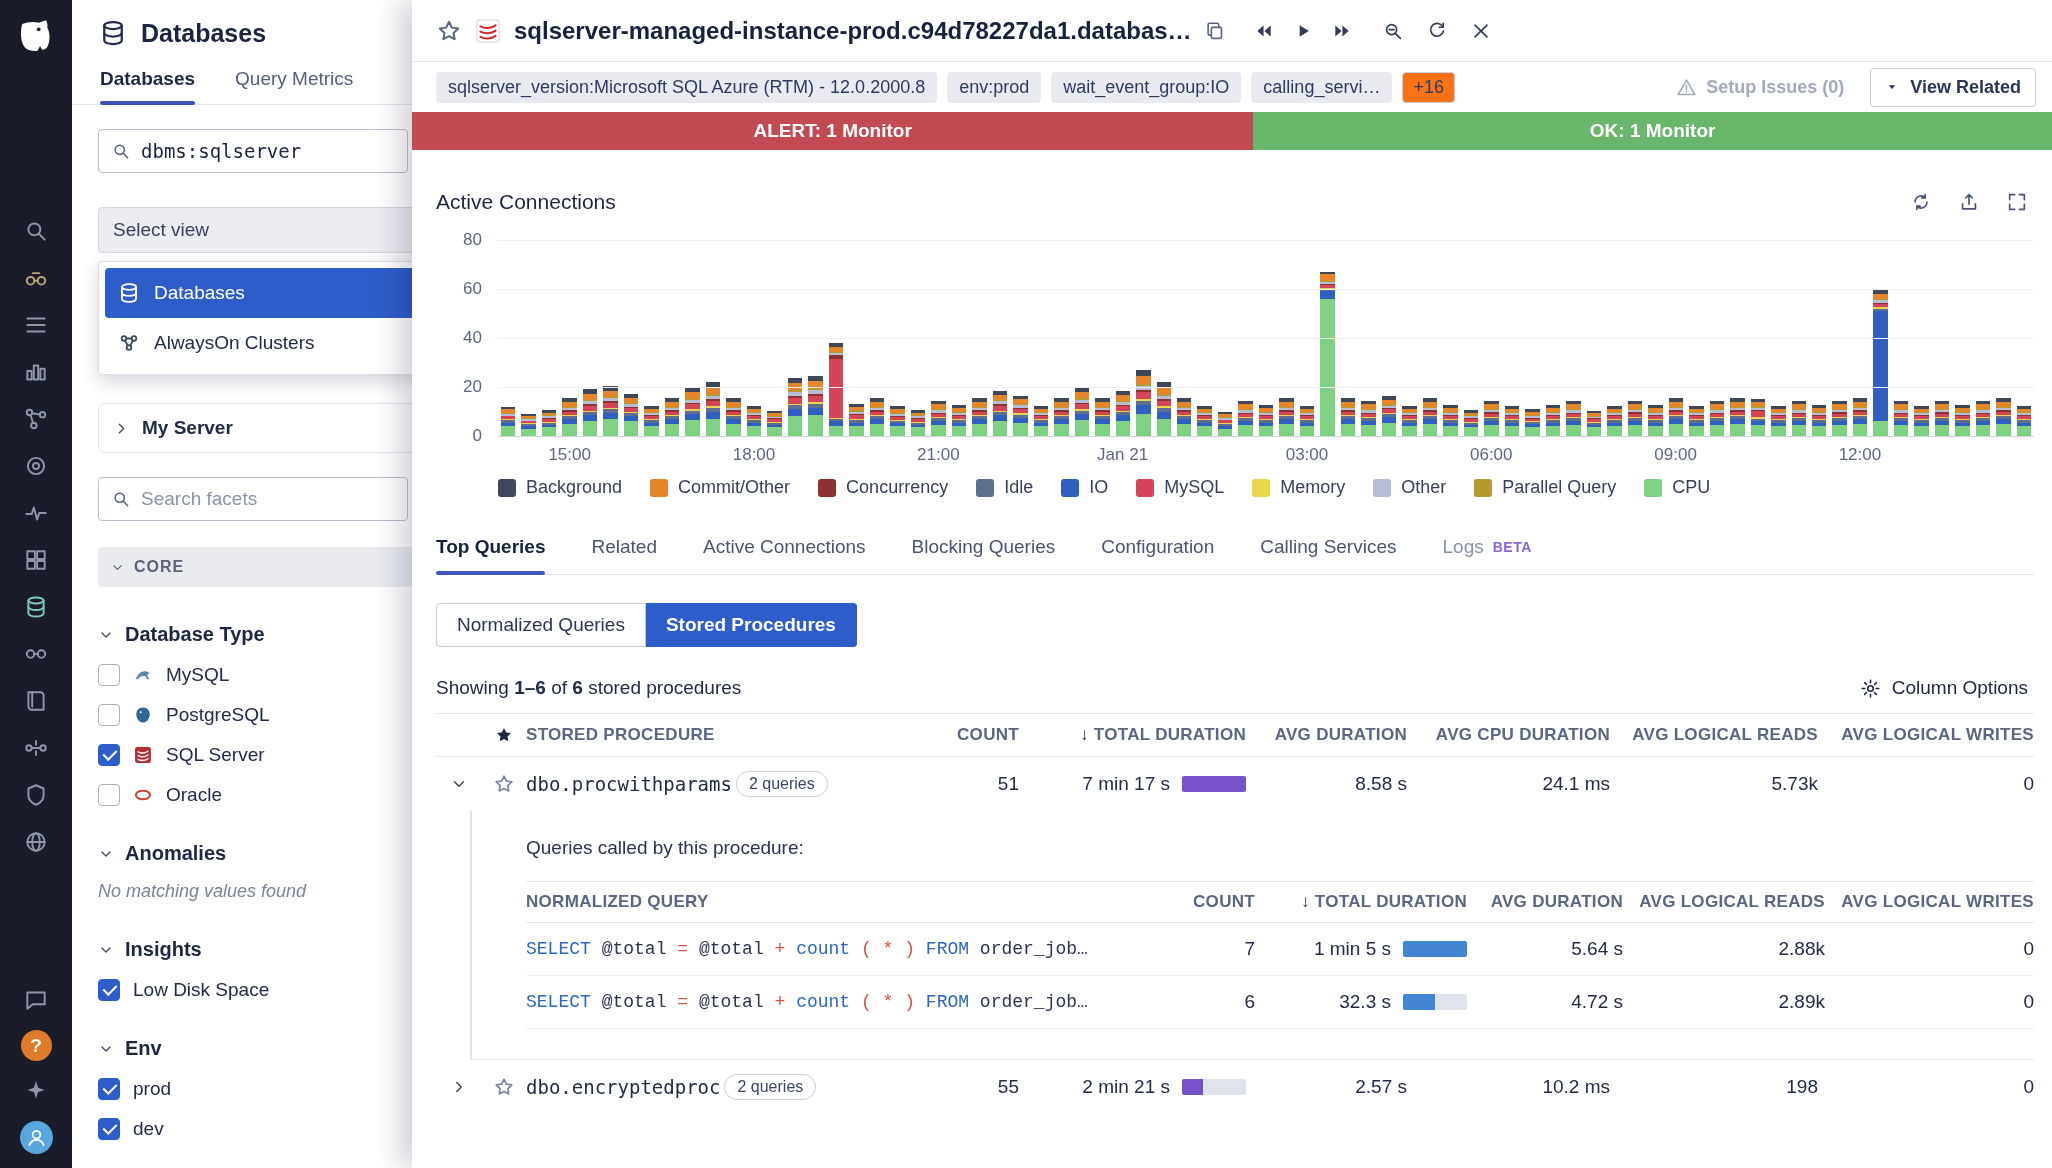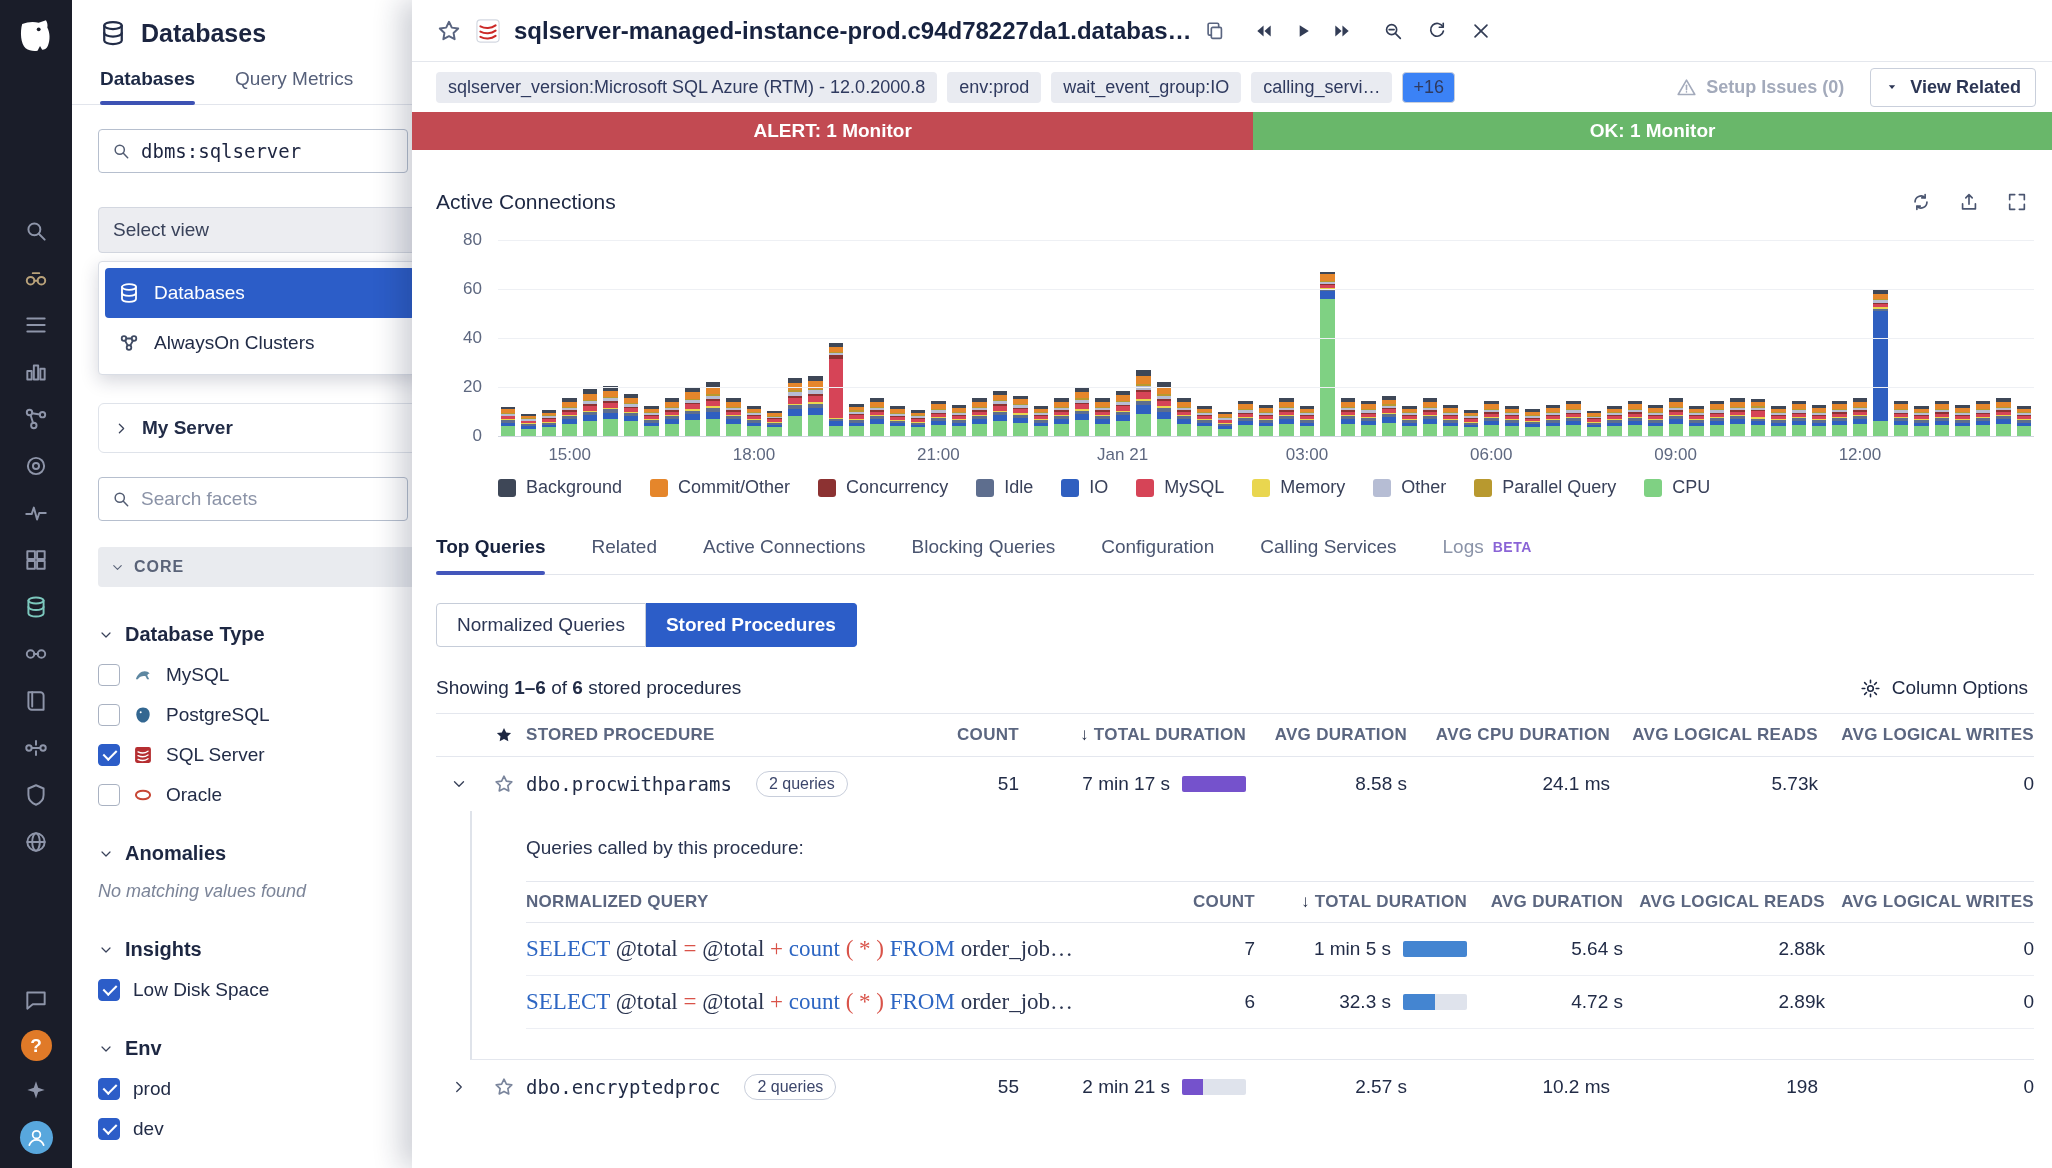--- a/index.html
+++ b/index.html
@@ -62,21 +62,21 @@
   .time-range{font-size:18px;color:#2c3655;white-space:nowrap;}
   .vdiv{width:1px;height:24px;background:#dfe3ea;}
   .pin-ic{width:20px;height:20px;color:#39425a;}
   .caret-ic{width:15px;height:15px;color:#39425a;}
   .playback{display:flex;align-items:center;gap:19px;margin-left:16px;color:#323c55;}
   .playback .icon{width:20px;height:20px;}
   .header-tools{display:flex;align-items:center;gap:22px;margin-left:18px;color:#323c55;}
   .header-tools .icon{width:22px;height:22px;}
   .tags-row{height:50px;display:flex;align-items:center;gap:10px;padding:0 16px 0 24px;}
   .tag-pill{background:#e9ebf1;border-radius:4px;padding:5px 12px;font-size:18px;color:#2f3a5f;white-space:nowrap;cursor:pointer;}
-  .tag-more{background:#3b82f6;border:1px solid #c9cfdb;border-radius:4px;padding:4px 10px;font-size:18px;color:#2f3a5f;cursor:pointer;}
+  .tag-more{background:#f97316;border:1px solid #c9cfdb;border-radius:4px;padding:4px 10px;font-size:18px;color:#2f3a5f;cursor:pointer;}
   .setup-issues{margin-left:auto;display:flex;align-items:center;gap:9px;color:#a3aabb;font-size:18px;font-weight:600;cursor:pointer;white-space:nowrap;}
   .setup-issues .icon{width:21px;height:21px;}
   .view-related{display:flex;align-items:center;gap:11px;border:1px solid #c9cfdb;border-radius:4px;padding:8px 14px;font-size:18px;font-weight:600;color:#2c3655;margin-left:16px;background:#fff;cursor:pointer;white-space:nowrap;}
   .view-related .icon{width:14px;height:14px;}
   .monitor-banner{height:38px;display:flex;}
   .monitor-half{display:flex;align-items:center;justify-content:center;color:#fff;font-weight:700;font-size:19px;cursor:pointer;}
   .monitor-alert{flex:0 0 51.3%;}
   .monitor-ok{flex:1;}
   .content{padding:0 18px 0 24px;}
   .section-row{margin-top:40px;display:flex;align-items:center;}
@@ -121,33 +121,33 @@
   .cell{min-width:0;white-space:nowrap;}
   .cell.right{text-align:right;}
   .sort-arrow{color:#1d2742;margin-right:5px;}
   .th-star{display:flex;justify-content:center;}
   .th-star .icon{width:20px;height:20px;color:#1d2742;}
   .drow{height:54px;font-size:19px;color:#222c47;}
   .chev-cell{display:flex;justify-content:center;cursor:pointer;}
   .chev-cell .icon{width:18px;height:18px;color:#39425a;}
   .rowstar-cell{display:flex;justify-content:center;cursor:pointer;}
   .rowstar-cell .icon{width:22px;height:22px;color:#7a859c;}
-  .proc-name{display:flex;align-items:center;gap:24px;min-width:0;}
+  .proc-name{display:flex;align-items:center;gap:4px;min-width:0;}
   .mono{font-family:"DejaVu Sans Mono",monospace;font-size:19px;color:#222c47;white-space:nowrap;overflow:hidden;text-overflow:ellipsis;}
   .q-badge{border:1px solid #c8cedb;border-radius:14px;padding:3px 12px;font-size:16px;color:#3c466b;white-space:nowrap;flex:none;}
   .dur-cell{display:flex;align-items:center;justify-content:flex-end;gap:12px;}
   .dur-bar{width:64px;height:16px;border-radius:2px;background:#dfe3ec;overflow:hidden;flex:none;}
   .dur-fill{height:100%;}
   .expanded{margin-left:34px;border-left:2px solid #dfe3ea;padding:26px 0 30px 54px;border-bottom:1px solid #e4e7ee;}
   .sub-caption{font-size:19px;color:#2a3450;}
   .sub-table{margin-top:22px;}
   .strow{display:grid;grid-template-columns:619px 110px 212px 156px 202px 209px;align-items:center;}
   .sthead{height:40px;border-top:1px solid #e4e7ee;border-bottom:1px solid #e4e7ee;font-size:17px;font-weight:700;color:#5b6680;letter-spacing:.3px;}
   .sql-row{height:52px;border-bottom:1px solid #edeff4;font-size:19px;color:#222c47;}
-  .sql{font-family:Liberation Serif, serif;font-size:23px;white-space:nowrap;overflow:hidden;text-overflow:ellipsis;padding-right:24px;}
+  .sql{font-family:Liberation Mono, monospace;font-size:18px;white-space:nowrap;overflow:hidden;text-overflow:ellipsis;padding-right:24px;}
   .sql .kw{color:#2d66c3;}
   .sql .id{color:#2b3550;}
   .sql .op{color:#d95349;}
 </style>
 </head>
 <body>
 
 <div class="app">
 
   <nav class="rail">

